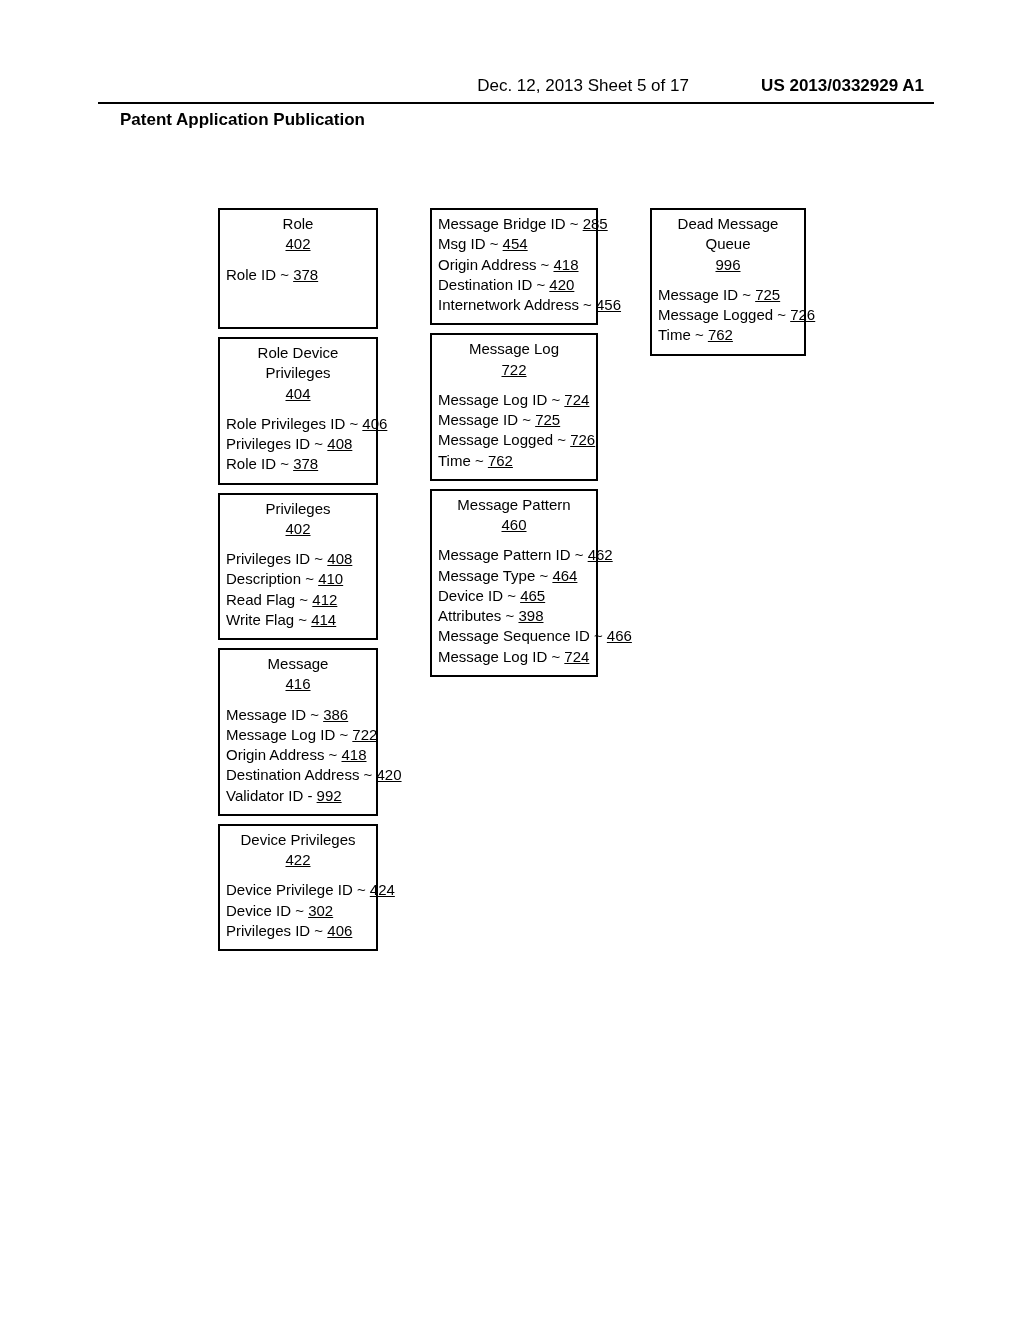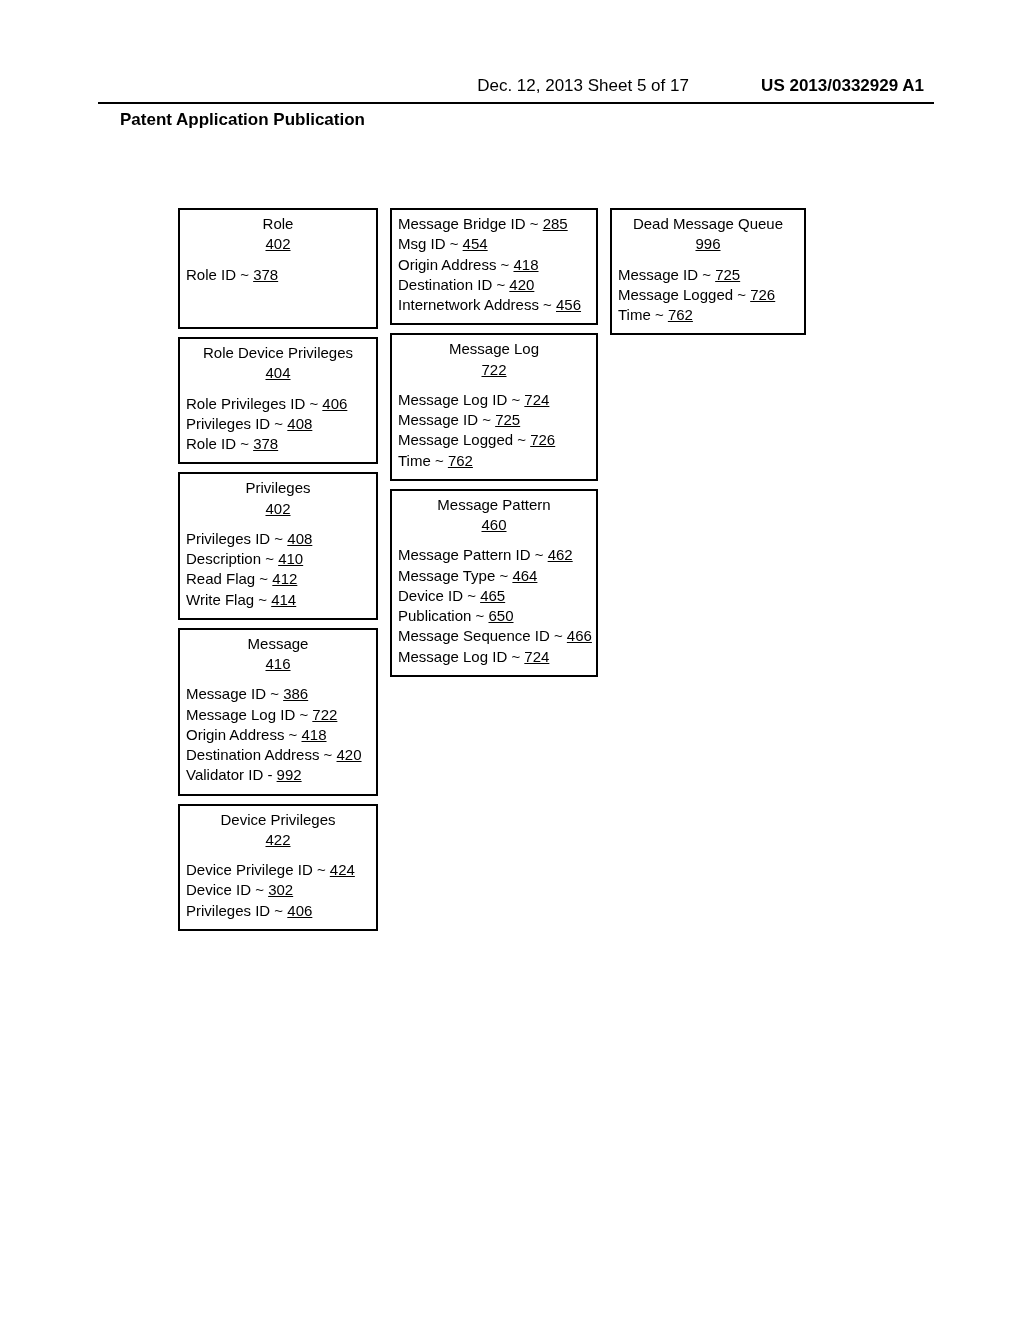--- a/index.html
+++ b/index.html
@@ -45,20 +45,21 @@
   }
   .c1 { left: 0;   width: 200px; }
   .c2 { left: 212px; width: 208px; }
   .c3 { left: 432px; width: 196px; }
   .box {
     border: 2px solid #000;
     padding: 4px 6px 8px 6px;
     margin-bottom: 8px;
     font-size: 15px;
     line-height: 1.35;
+    margin-left: 40px;
   }
   .btitle {
     text-align: center;
     padding-bottom: 10px;
   }
   .u { text-decoration: underline; }
   .fld { white-space: nowrap; }
 </style>
 </head>
 <body>
@@ -148,21 +149,21 @@
     </div>
 
     <div class="box">
       <div class="btitle">
         <span>Message Pattern</span><br>
         <span class="u">460</span>
       </div>
       <div class="fld"><span>Message Pattern ID ~ </span><span class="u">462</span></div>
       <div class="fld"><span>Message Type ~ </span><span class="u">464</span></div>
       <div class="fld"><span>Device ID ~ </span><span class="u">465</span></div>
-      <div class="fld"><span>Publication ~ </span><span class="u">650</span></div>
+      <div class="fld"><span>Attributes ~ </span><span class="u">398</span></div>
       <div class="fld"><span>Message Sequence ID ~ </span><span class="u">466</span></div>
       <div class="fld"><span>Message Log ID ~ </span><span class="u">724</span></div>
     </div>
 
   </div>
 
   <div class="col c3">
     <div class="box">
       <div class="btitle">
         <span>Dead Message Queue</span><br>

